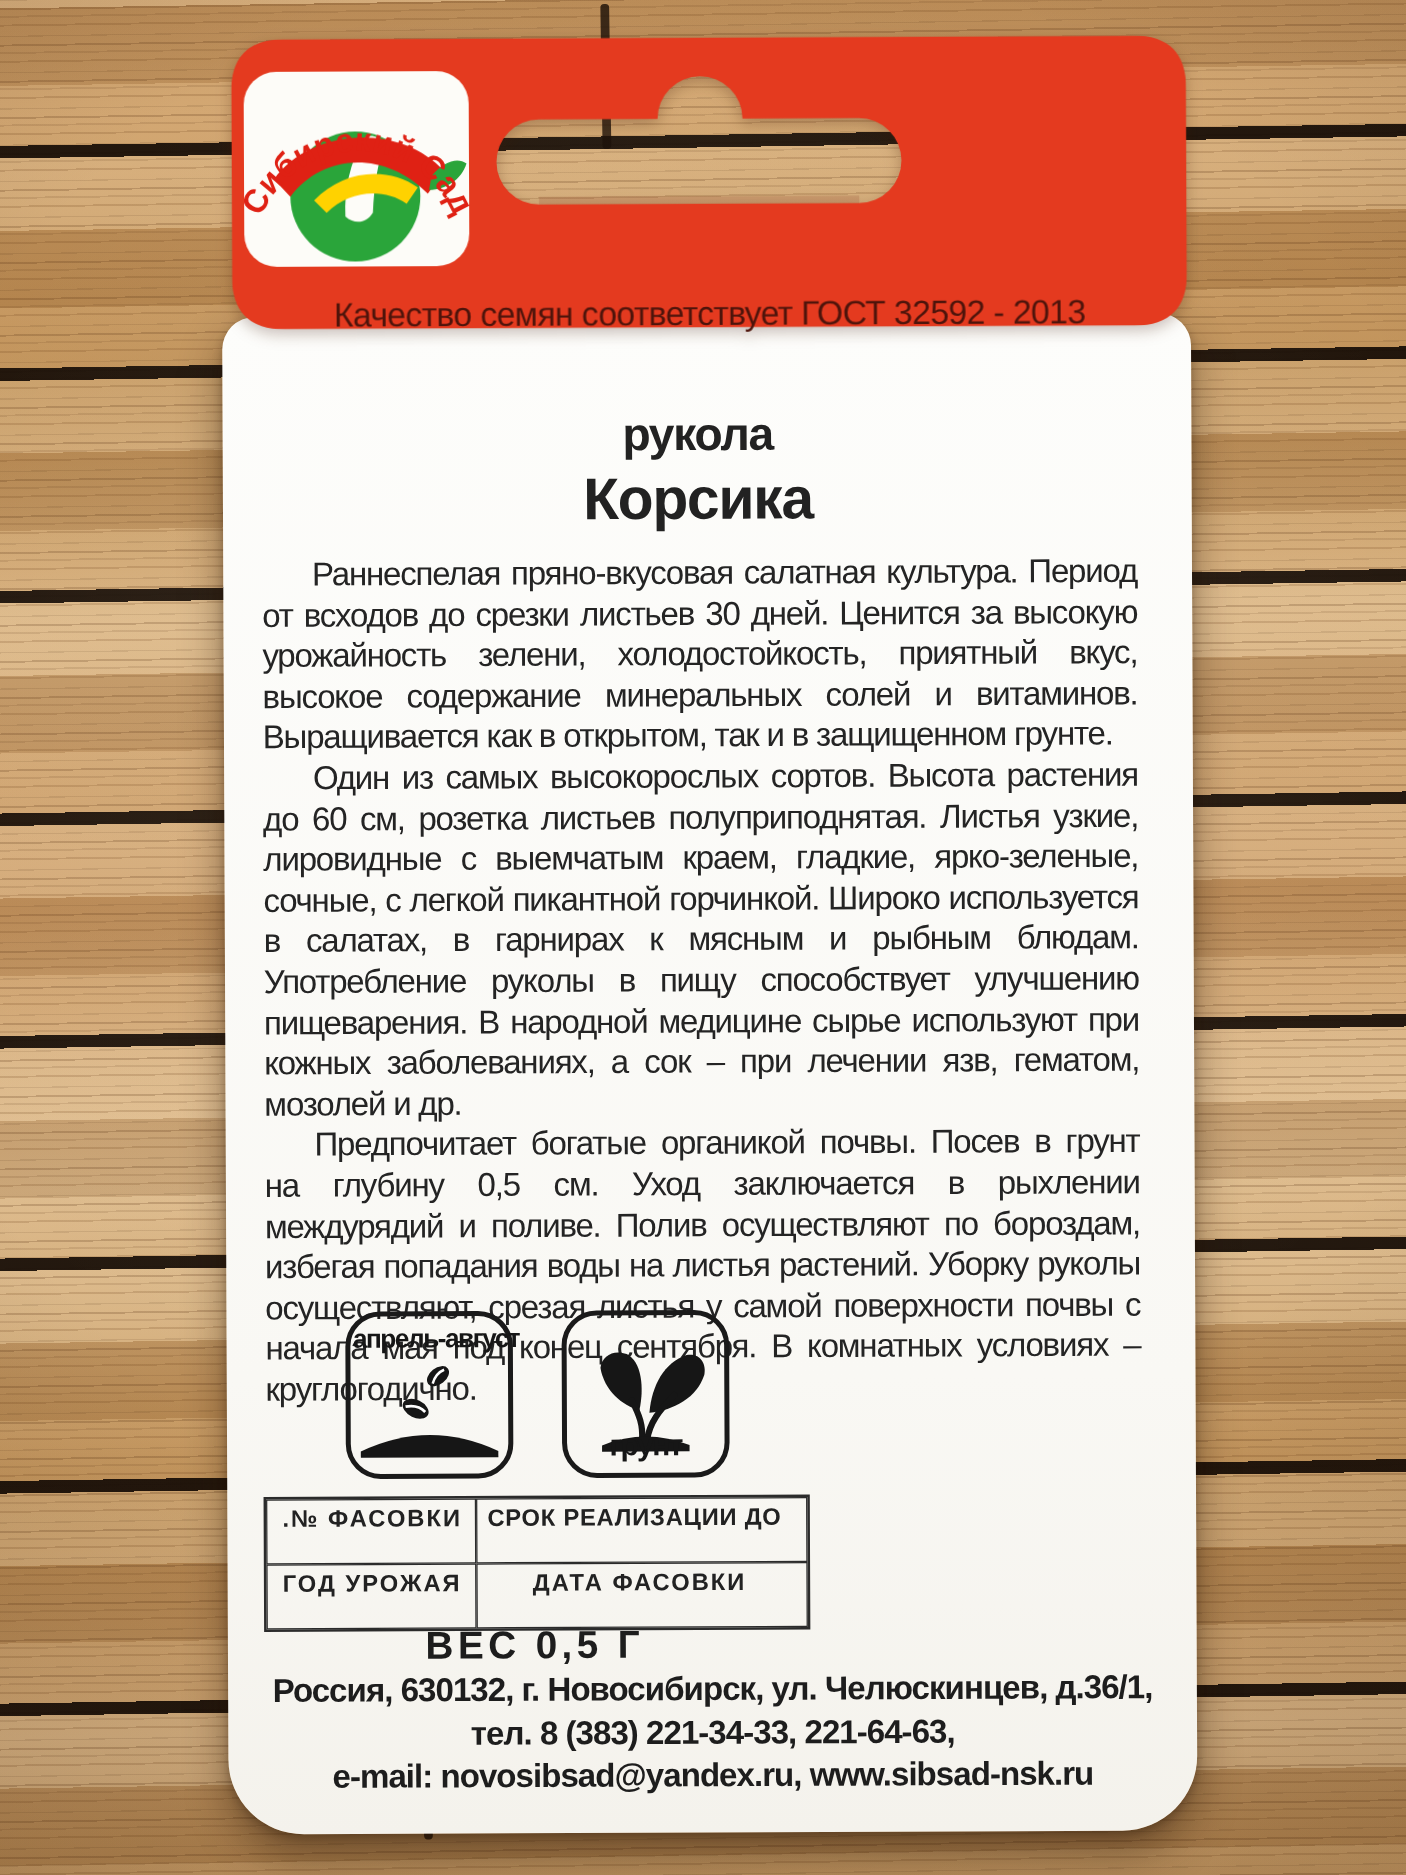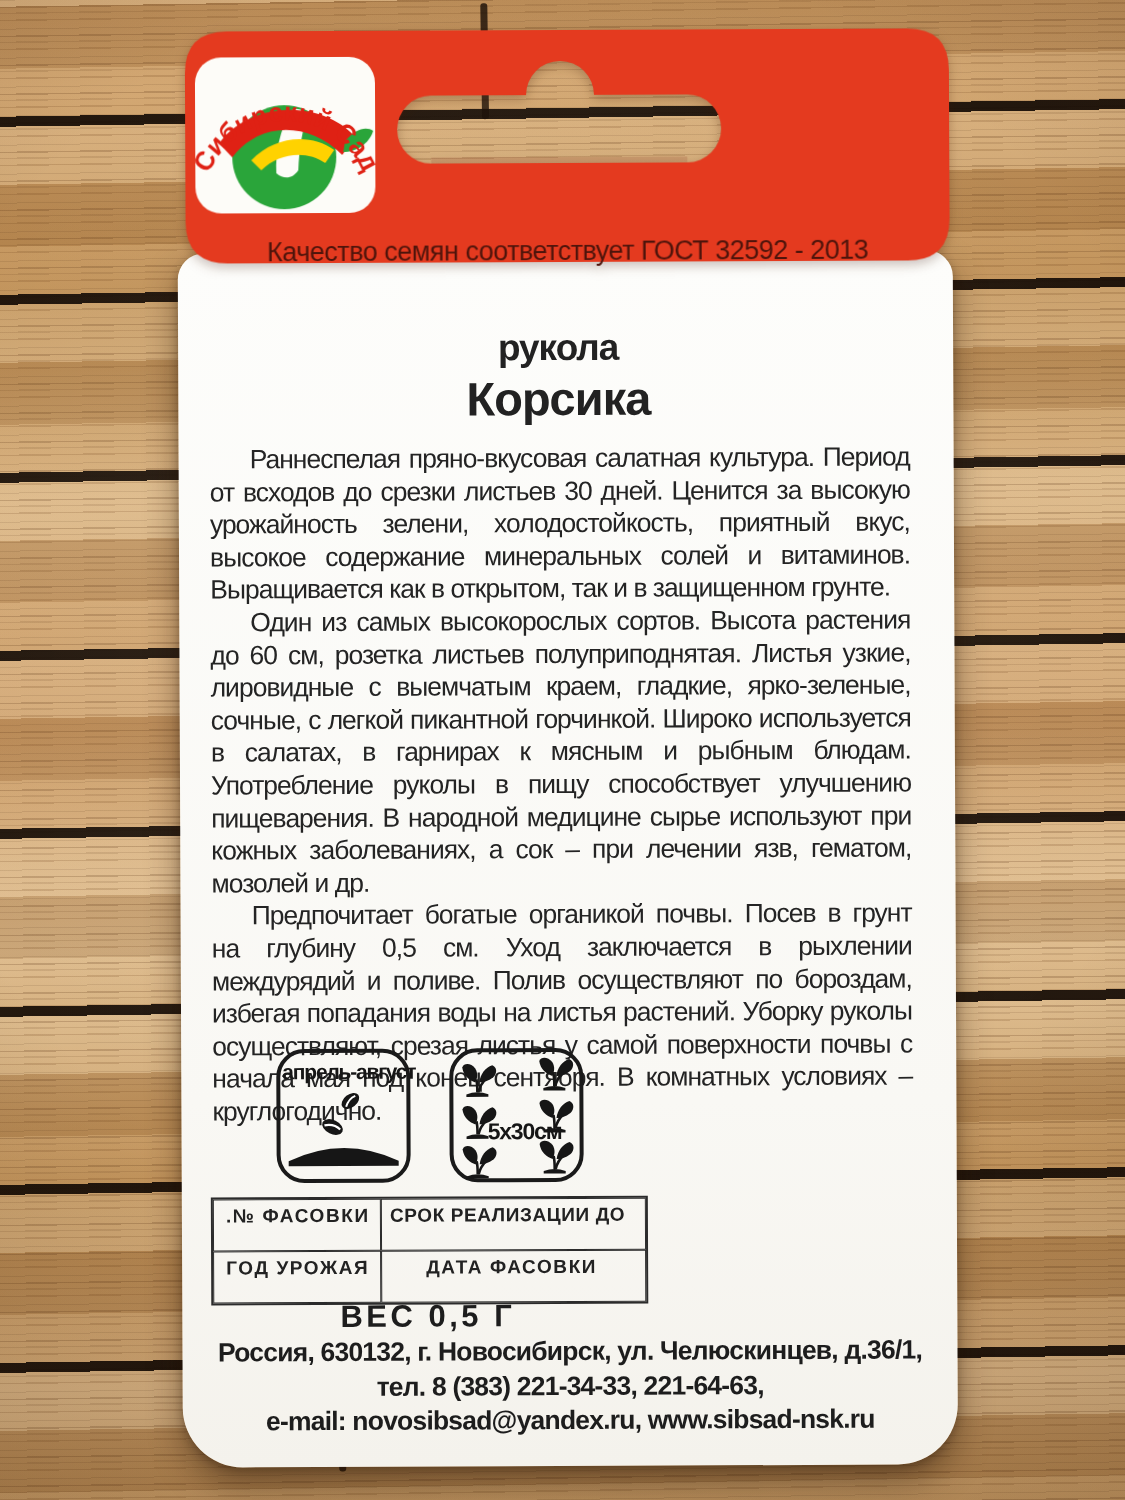--- a/index.html
+++ b/index.html
@@ -130,41 +130,31 @@
             <path d="M-7,2 Q0,-3 7,-1" stroke="#fff" stroke-width="2" fill="none"></path>
           </g>
           <g transform="translate(52,74) rotate(26)">
             <ellipse rx="11" ry="7" fill="#161616"></ellipse>
             <path d="M-8,2 Q0,-4 8,-1" stroke="#fff" stroke-width="2.2" fill="none"></path>
           </g>
         </svg>
         <div class="icon-label lbl-top">апрель-август</div>
       </div>
 
-
       <div class="icon-box">
         <svg width="126" height="126" viewBox="0 0 126 126">
-          <defs>
-            <g id="ss">
-              <path d="M-2,6 C-8,4 -14,-1 -15,-9 C-13,-14 -6,-13 -2,-8 C1,-3 0,2 -2,6 Z" fill="#161616"></path>
-              <path d="M2,6 C3,-2 8,-9 15,-11 C20,-9 20,-3 16,1 C11,5 6,6 2,6 Z" fill="#161616"></path>
-              <path d="M0,16 C0,11 0,7 -1,3" stroke="#161616" stroke-width="2.6" fill="none"></path>
-              <path d="M1,16 C2,11 5,6 9,2" stroke="#161616" stroke-width="2.6" fill="none"></path>
-              <path d="M-11,18 Q0,14 11,18 L11,20.5 L-11,20.5 Z" fill="#161616"></path>
-            </g>
-          </defs>
-          <use href="#ss" transform="translate(24,24)"></use>
-          <use href="#ss" transform="translate(24,66)"></use>
-          <use href="#ss" transform="translate(24,106)"></use>
-          <use href="#ss" transform="translate(101,18)"></use>
-          <use href="#ss" transform="translate(101,60)"></use>
-          <use href="#ss" transform="translate(101,101)"></use>
+          <path d="M58,76 C44,72 30,60 27,42 C28,32 38,27 48,31 C60,37 62,58 58,76 Z" fill="#161616"></path>
+          <path d="M66,78 C68,56 78,38 96,32 C106,30 112,38 110,48 C104,66 86,76 66,78 Z" fill="#161616"></path>
+          <path d="M60,100 C61,88 58,80 52,68" stroke="#161616" stroke-width="5" fill="none" stroke-linecap="round"></path>
+          <path d="M64,100 C66,86 74,76 86,64" stroke="#161616" stroke-width="5" fill="none" stroke-linecap="round"></path>
+          <path d="M28,104 Q63,90 98,104 L98,109 L28,109 Z" fill="#161616"></path>
         </svg>
-        <div class="icon-label lbl-mid">5х30см</div>
+        <div class="icon-label lbl-bottom">грунт</div>
       </div>
+
 
     </div>
 
     <div class="info-table">
       <div class="cell c1">.№ ФАСОВКИ</div>
       <div class="cell c2">СРОК РЕАЛИЗАЦИИ ДО</div>
       <div class="cell c3">ГОД УРОЖАЯ</div>
       <div class="cell c4">ДАТА ФАСОВКИ</div>
     </div>
 

